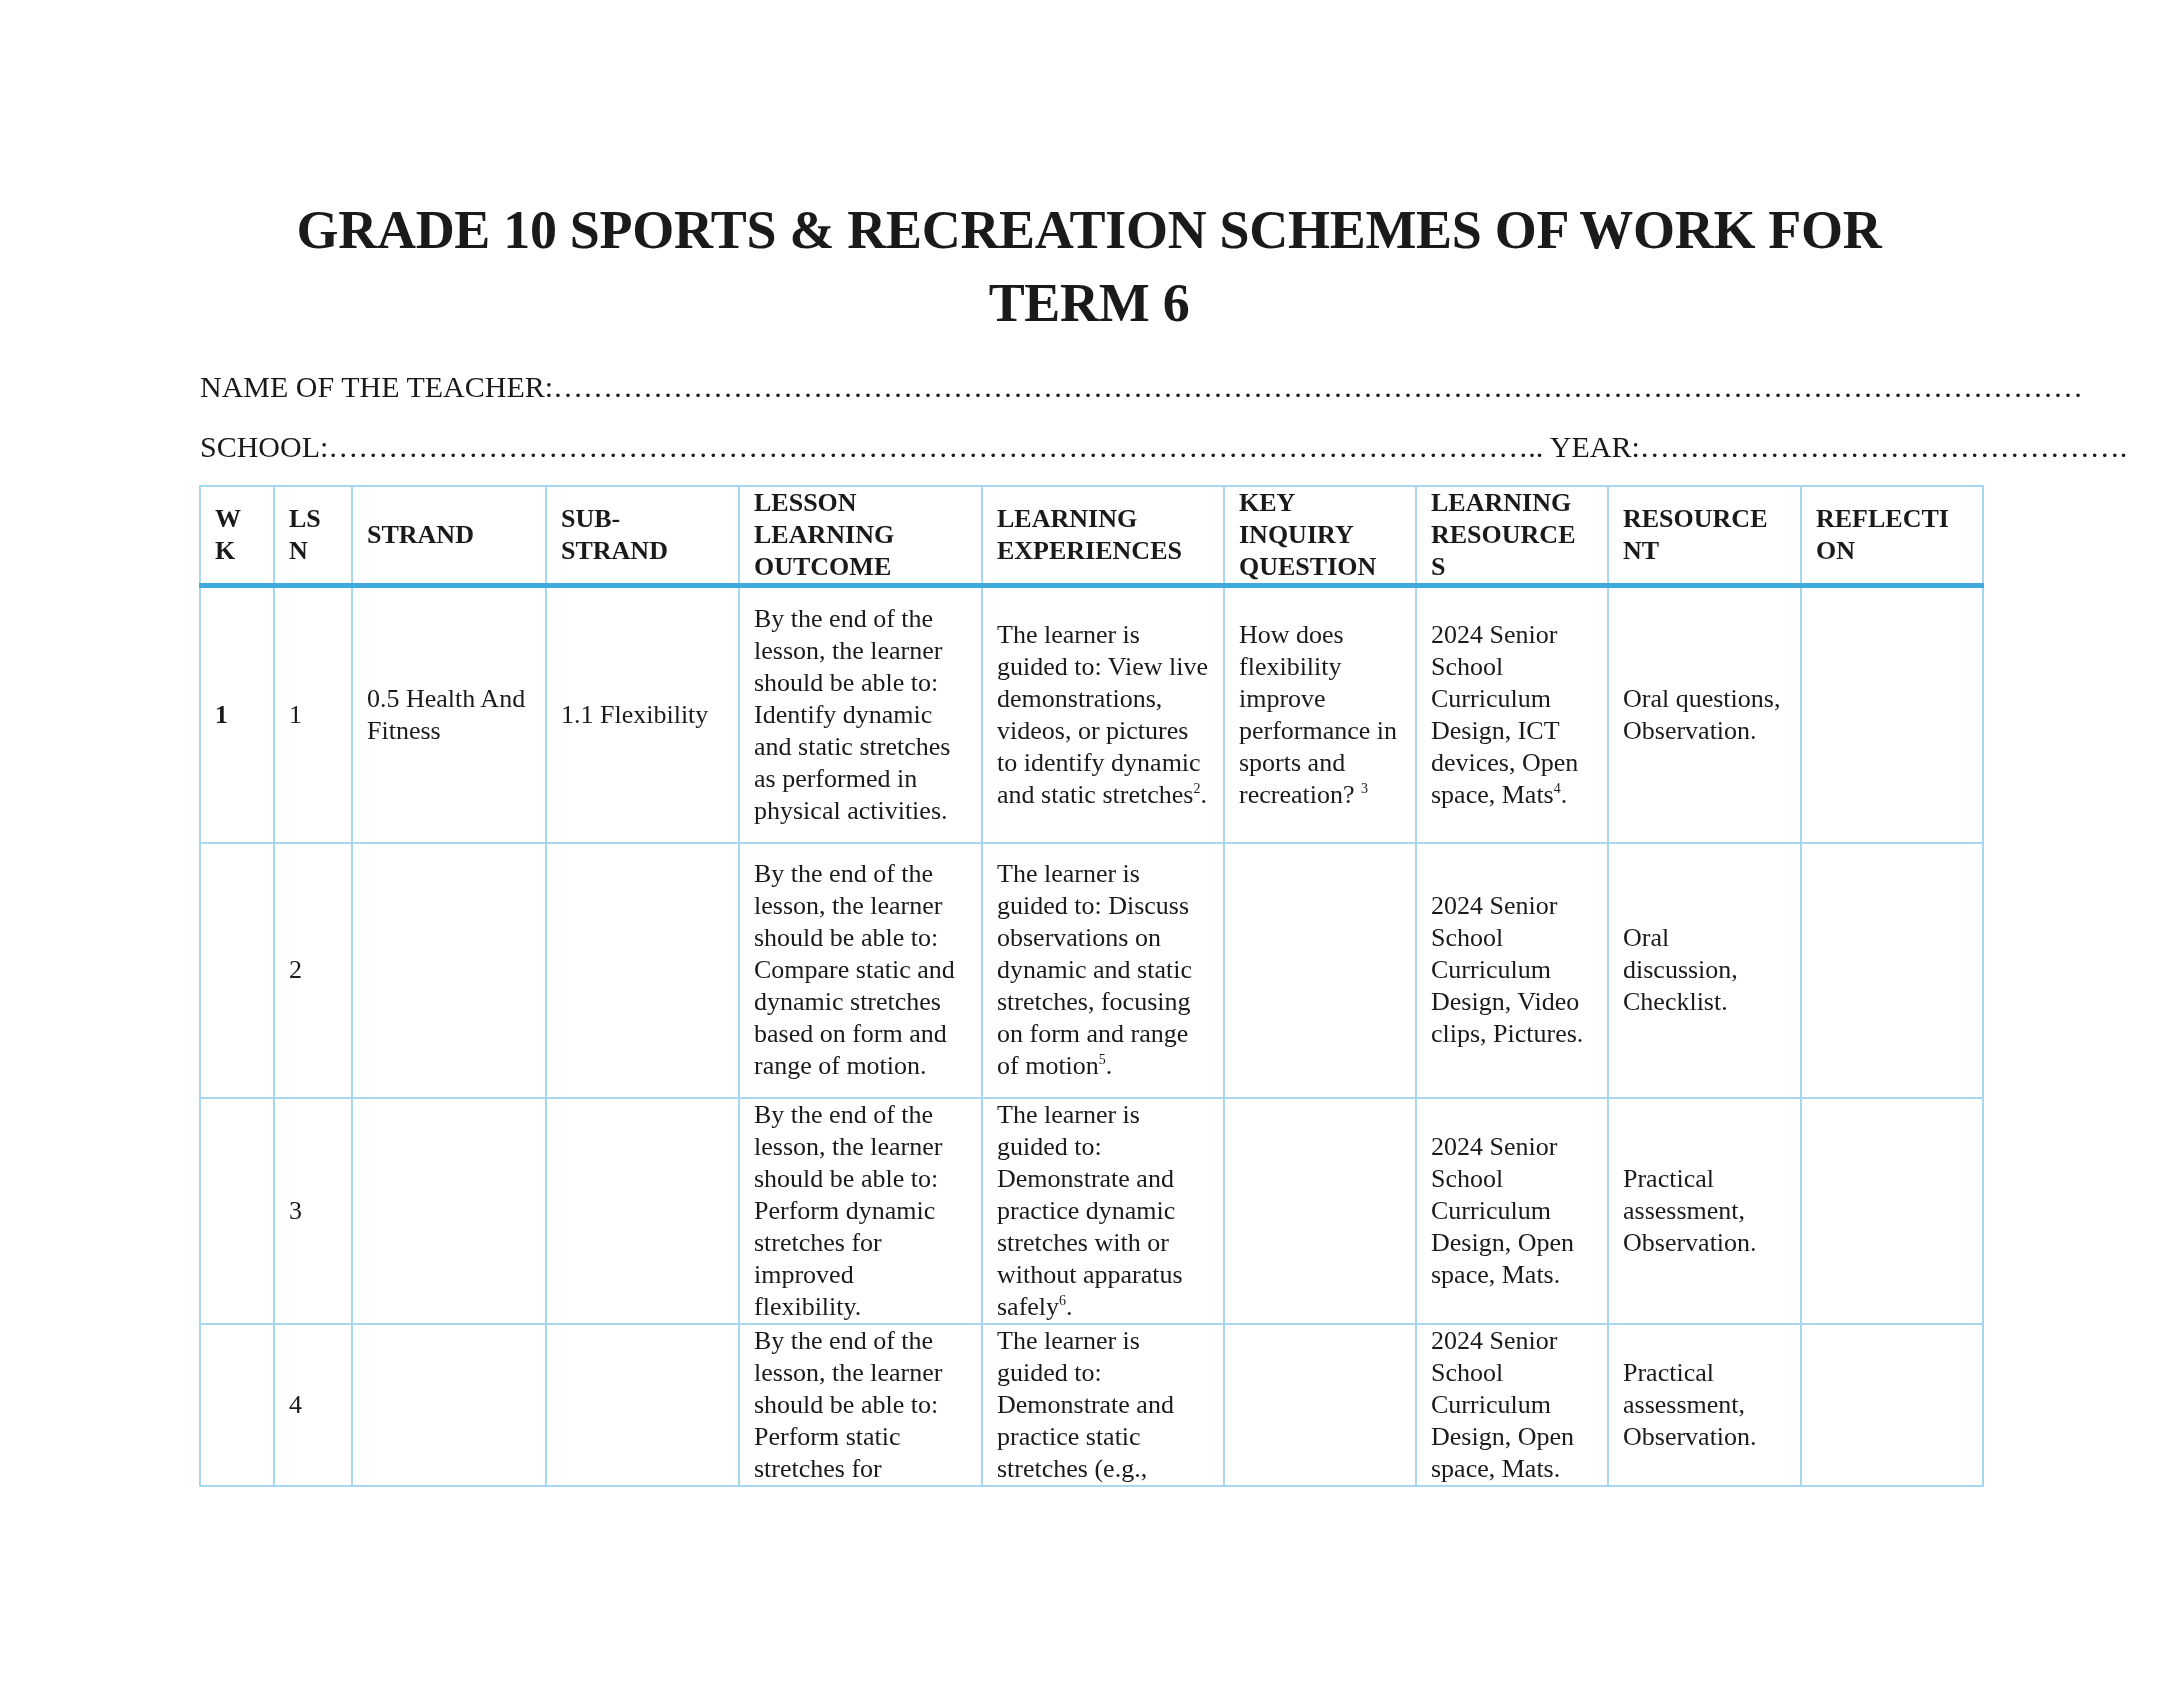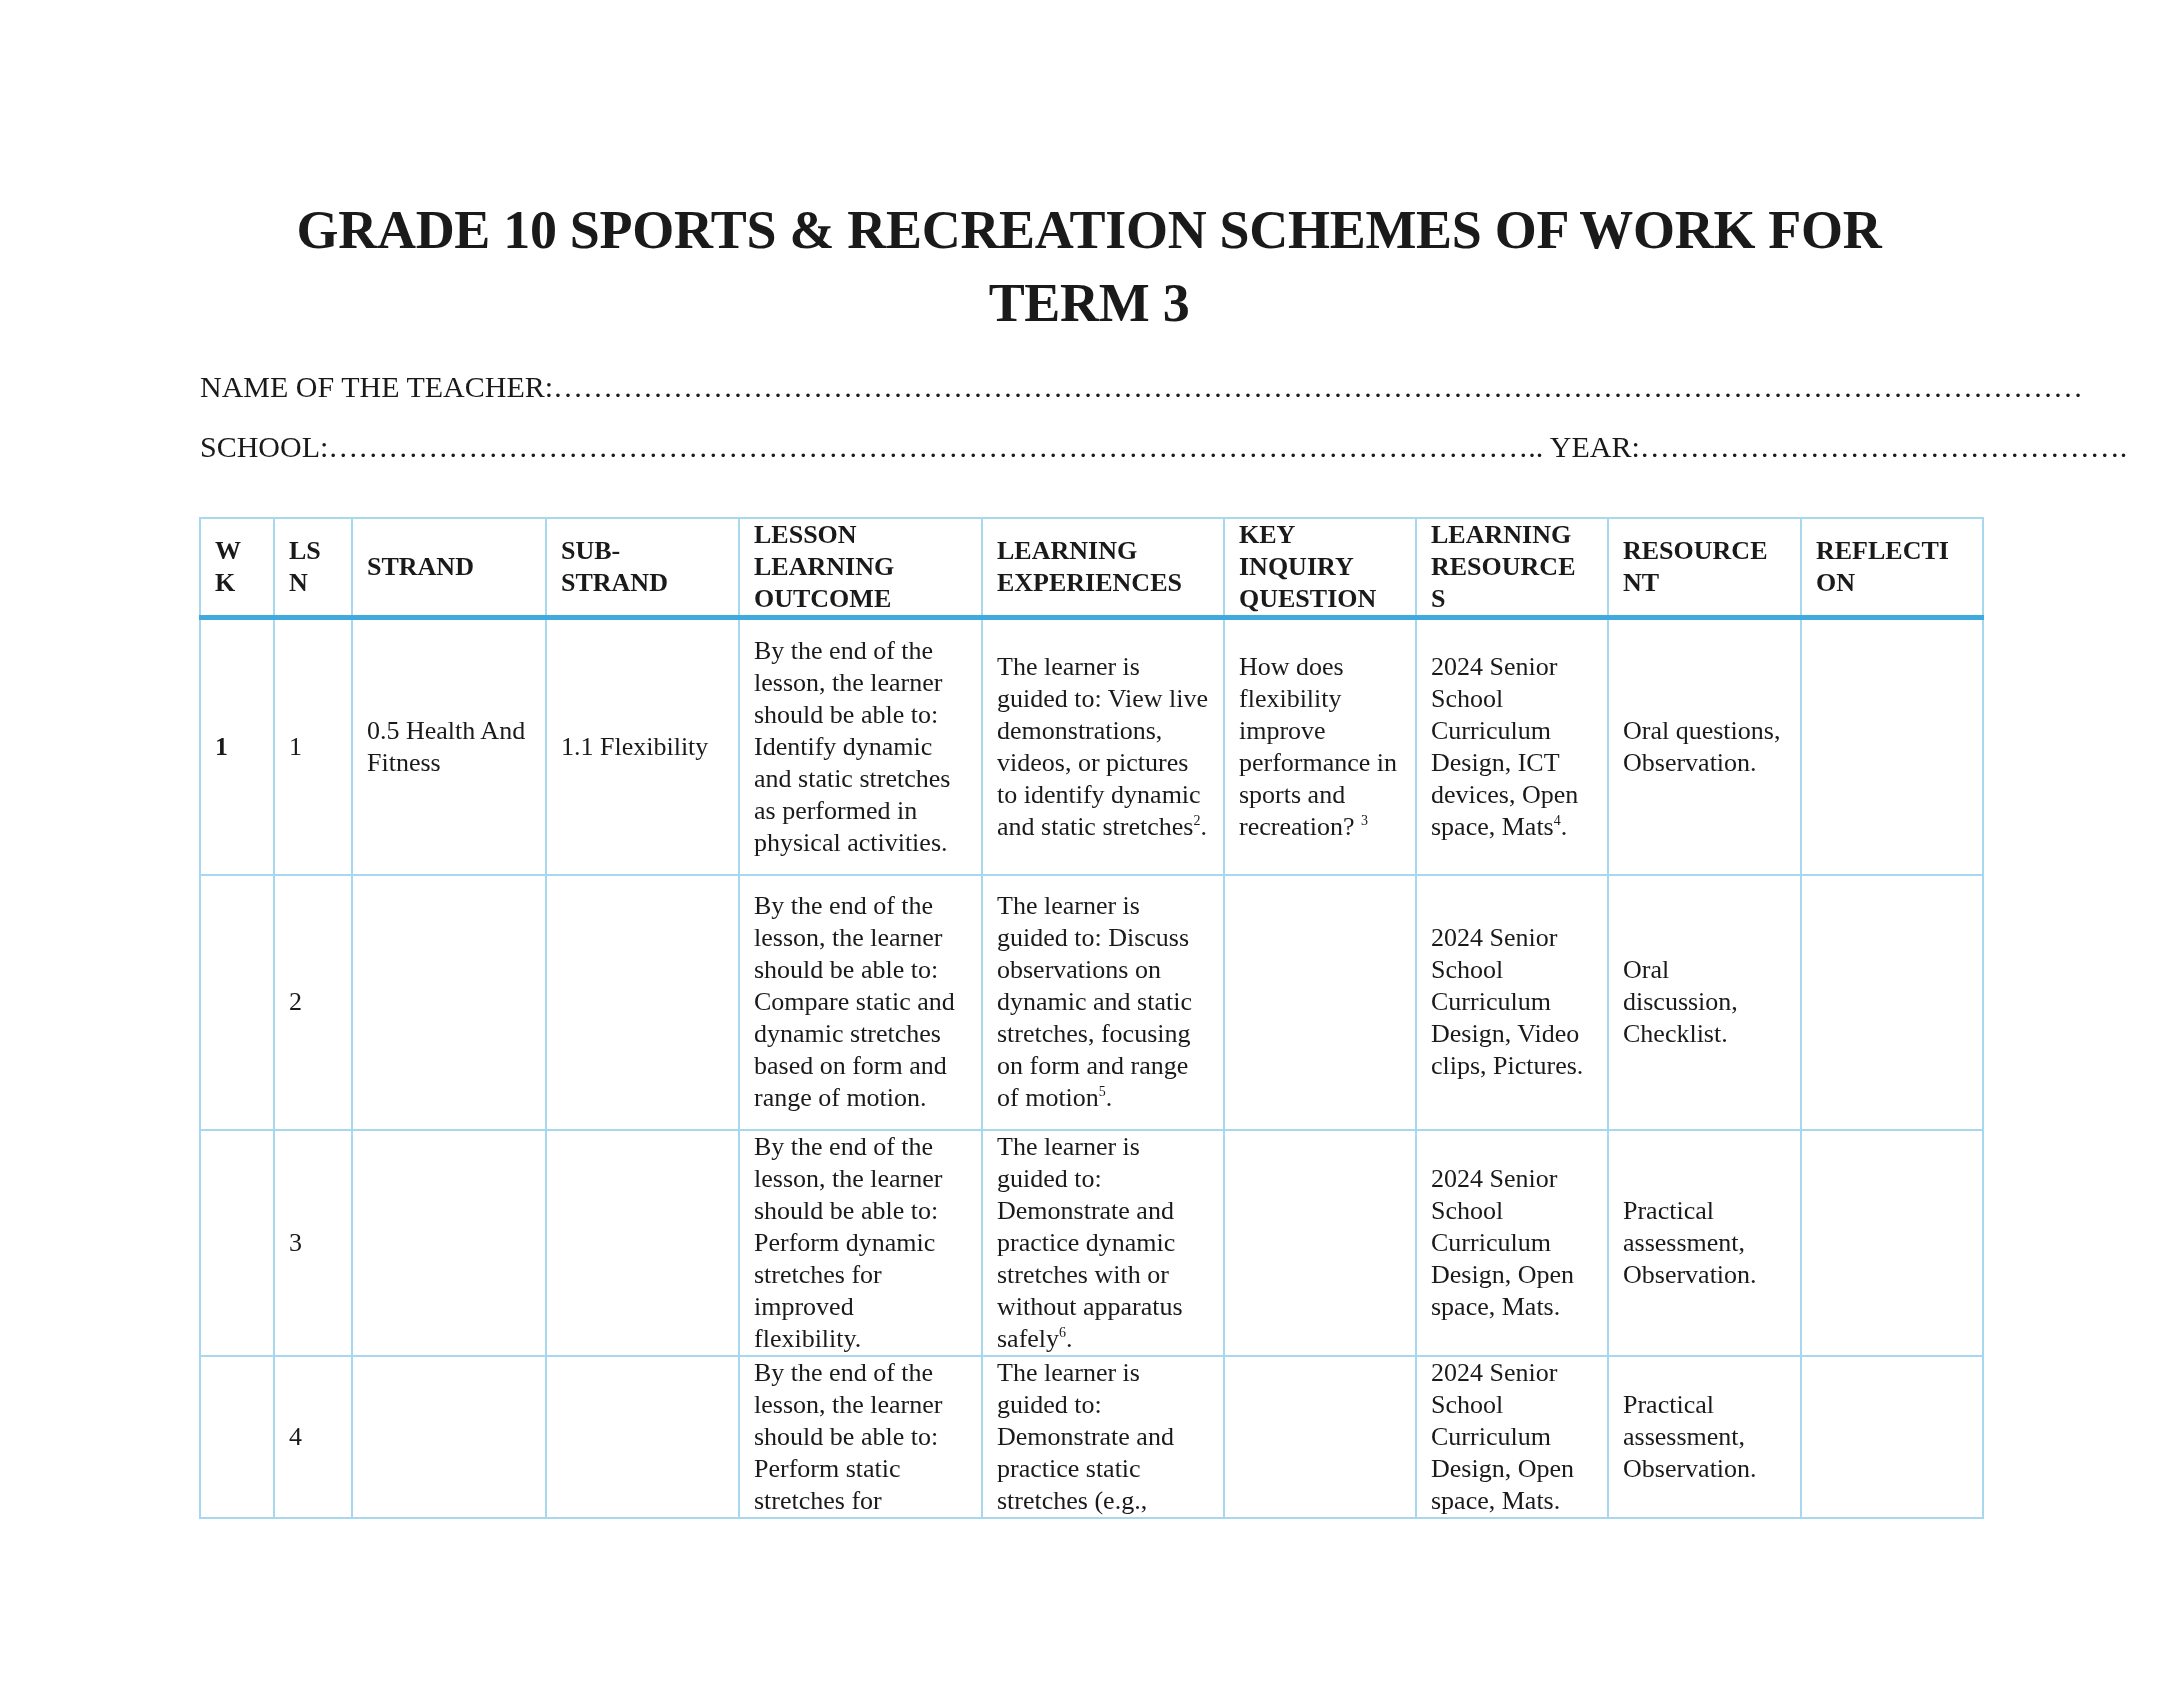--- a/index.html
+++ b/index.html
@@ -1,37 +1,37 @@
 <!DOCTYPE html>
 <html><head>
 <meta charset="utf-8">
 <style>
   html, body { margin: 0; padding: 0; background: #ffffff; }
   body { width: 2178px; height: 1683px; position: relative; font-family: "Liberation Serif", "DejaVu Serif", serif; color: #1a1a1a; }
   .title { position: absolute; left: 0; width: 2178px; top: 194px; text-align: center; font-weight: bold; font-size: 54px; line-height: 73px; margin: 0; letter-spacing: -0.3px; }
   .field-line { position: absolute; left: 200px; font-size: 30px; white-space: nowrap; letter-spacing: 0; }
   .teacher { top: 370px; }
   .school { top: 430px; }
-  table.sow { position: absolute; left: 199px; top: 485px; width: 1783px; border-collapse: collapse; table-layout: fixed; margin-top: 32px; }
+  table.sow { position: absolute; left: 199px; top: 485px; width: 1783px; border-collapse: collapse; table-layout: fixed; }
   table.sow td, table.sow th { border: 2px solid #a7d8ef; vertical-align: middle; padding: 0 14px; font-size: 26px; line-height: 32px; text-align: left; overflow: hidden; word-wrap: break-word; }
   table.sow th { font-weight: bold; height: 96px; border-bottom: 5px solid #41aadc; padding-top: 0; }
   table.sow thead tr { height: 99px; }
   .r1 { height: 257px; }
   .r2 { height: 255px; }
   .r3 { height: 224px; }
   .r4 { height: 160px; }
   td.wk { font-weight: bold; }
   sup { font-size: 14px; line-height: 0; vertical-align: super; }
 </style>
 </head>
 <body>
 
 <h1 class="title">
   <span>GRADE 10 SPORTS &amp; RECREATION SCHEMES OF WORK FOR</span><br>
-  <span>TERM 3</span>
+  <span>TERM 6</span>
 </h1>
 
 <div class="field-line teacher">
   <span>NAME OF THE TEACHER:</span><span>………………………………………………………………………………………………………………………………………</span>
 </div>
 
 <div class="field-line school">
   <span>SCHOOL:</span><span>…………………………………………………………………………………………………………..</span><span> YEAR:</span><span>………………………………………….</span>
 </div>
 

